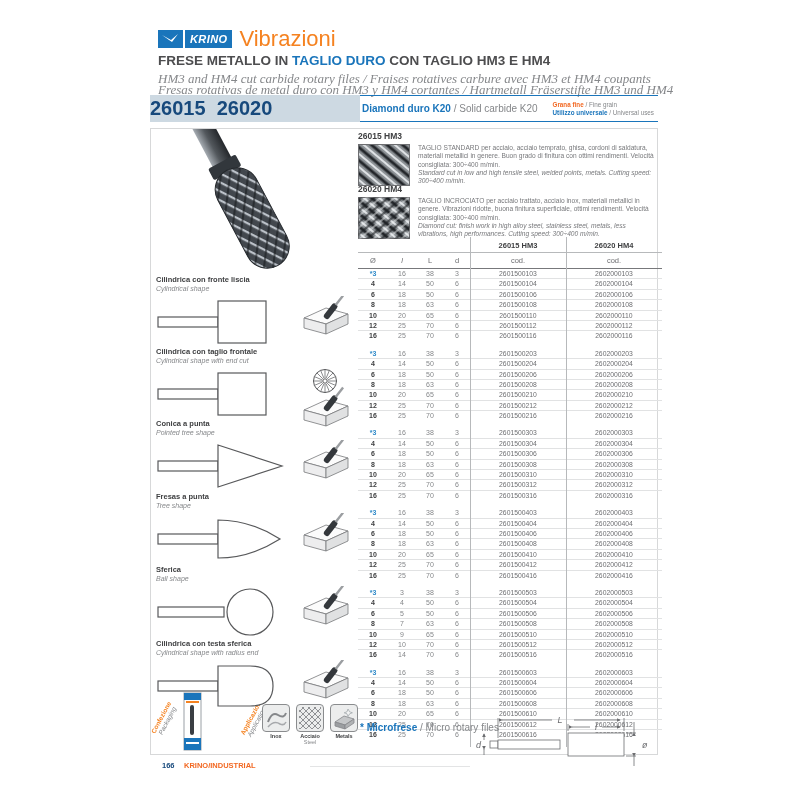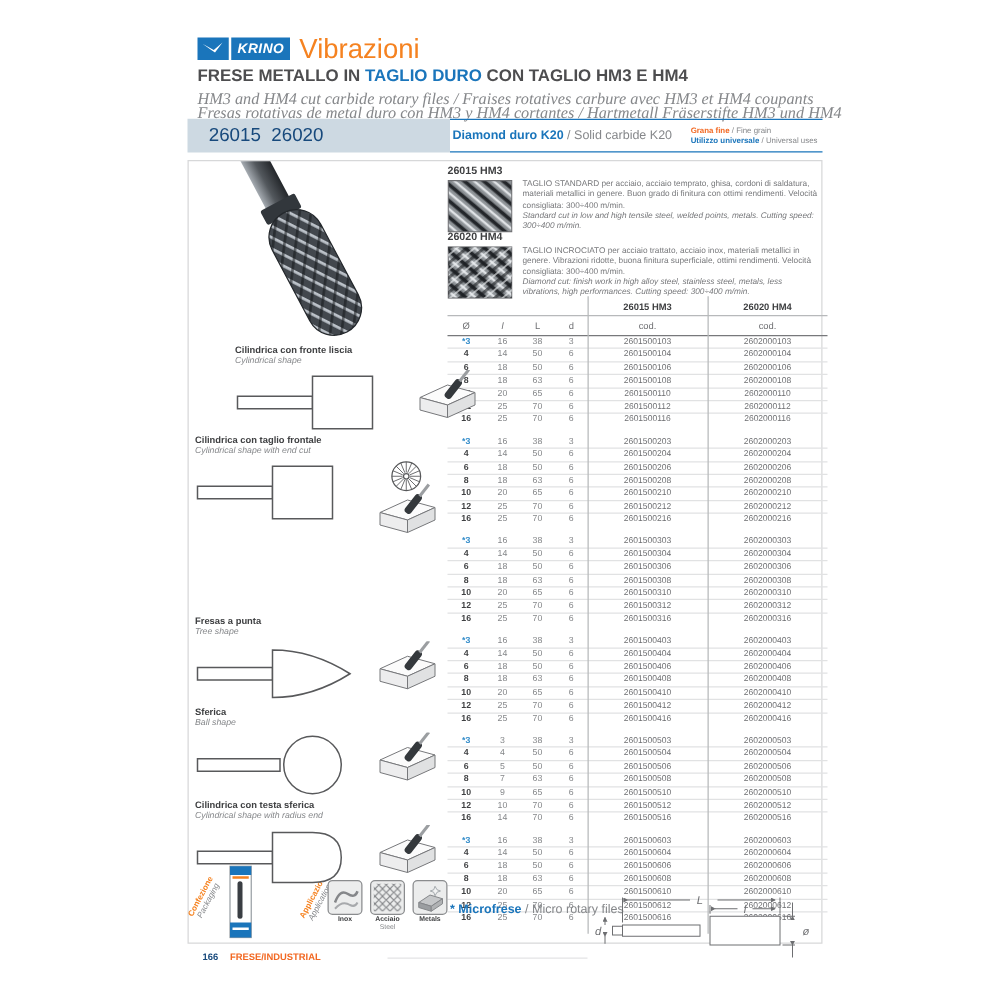--- a/index.html
+++ b/index.html
@@ -12,21 +12,21 @@
   .logo-mark{display:flex;gap:2px;align-items:stretch;}
   .logo-swoosh{width:25px;height:18px;background:#1a75bb;display:flex;align-items:center;justify-content:center;}
   .logo-name{background:#1a75bb;color:#fff;font-weight:bold;font-style:italic;font-size:11px;padding:3px 5px;letter-spacing:.4px;display:flex;align-items:center;}
   .division{color:#f58220;font-size:22px;margin-left:7px;}
   .title{left:158px;top:53px;font-size:13.5px;font-weight:bold;color:#4d4d4f;white-space:nowrap;}
   .title .hl{color:#1a75bb;}
   .sub{left:158px;font-size:13px;font-style:italic;color:#85878a;white-space:nowrap;font-family:Liberation Serif, serif;}
 
   
   .band-left{left:150px;top:95px;width:210px;height:27px;background:#cdd9e2;display:flex;align-items:center;}
-  .band-codes{color:#17497c;font-weight:normal;font-size:15px;padding-left:17px;white-space:pre;}
+  .band-codes{color:#17497c;font-weight:bold;font-size:20px;white-space:pre;}
   .band-right{left:360px;top:95px;width:298px;height:27px;border-top:1px solid #1a75bb;border-bottom:1px solid #1a75bb;display:flex;align-items:center;justify-content:space-between;box-sizing:border-box;padding:0 2px;}
   .material{font-size:10px;white-space:nowrap;}
   .material .it{color:#1a75bb;font-weight:bold;}
   .material .en{color:#85878a;}
   #badges{font-size:6.3px;line-height:8px;padding-right:2px;}
   .badge-it{font-weight:bold;}
   .badge-en{color:#85878a;}
 
   .main-box{left:150px;top:128px;width:508px;height:627px;border:1px solid #d7d8d9;box-sizing:border-box;}
 
@@ -592,21 +592,21 @@
           <path d="M4,17 L4,21 L14,24 L14,20 Z" fill="#9b9ea1" stroke="#85878a" stroke-width=".8"></path>
           <path d="M14,20 L23,14 L23,18 L14,24 Z" fill="#b0b2b4" stroke="#85878a" stroke-width=".8"></path>
           <path d="M17,4 l1.6,2.8 l2.8,1 l-2.8,1 l-1.6,2.8 l-1,-2.8 l-2.8,-1 l2.8,-1 Z" fill="#f2f3f3" stroke="#9aa0a5" stroke-width=".7"></path>
         </svg></div>
       <div class="app-label" style="left: 327px; top: 733px;">
         <div>Metals</div>
       </div>
     </div>
 
   <div class="abs pagenum">166</div>
-  <div class="abs footbrand">FRESE/INDUSTRIAL</div>
+  <div class="abs footbrand">KRINO/INDUSTRIAL</div>
   <div class="abs footline"></div>
 
 <div class="desc-block" style="top: 131px;">
       <div class="desc-code">26015 HM3</div>
       <div class="desc-row">
         <div class="thumb"><svg width="52" height="42" viewBox="0 0 52 42">
             <defs>
               <pattern id="tex0a" width="10" height="10" patternUnits="userSpaceOnUse" patternTransform="rotate(40)">
                 <rect width="10" height="10" fill="#8d9296"></rect>
                 <line x1="0" y1="2" x2="10" y2="2" stroke="#23262a" stroke-width="3"></line>
@@ -638,21 +638,21 @@
             </defs>
             <rect x="0.5" y="0.5" width="51" height="41" fill="url(#tex1a)" stroke="#6d6e71"></rect>
             <rect x="0.5" y="0.5" width="51" height="41" fill="url(#tex1b)" opacity=".6"></rect>
           </svg></div>
         <div class="desc-text">
           <div>TAGLIO INCROCIATO per acciaio trattato, acciaio inox, materiali metallici in genere. Vibrazioni ridotte, buona finitura superficiale, ottimi rendimenti. Velocità consigliata: 300÷400 m/min.</div>
           <div class="desc-en">Diamond cut: finish work in high alloy steel, stainless steel, metals, less vibrations, high performances. Cutting speed: 300÷400 m/min.</div>
         </div>
       </div>
     </div>
-    <div class="shape-section" style="top: 276px; margin-left: 32px;">
+    <div class="shape-section" style="top: 276px;">
       <div class="shape-title">Cilindrica con fronte liscia</div>
       <div class="shape-sub">Cylindrical shape</div>
       <div class="shape-art">
         <div><svg width="132" height="52" viewBox="0 0 132 52">
             <rect x="2" y="21" width="60" height="10" fill="#fff" stroke="#58595b" stroke-width="1.2"></rect>
             <rect x="62" y="5" width="48" height="42" fill="#fff" stroke="#58595b" stroke-width="1.2"></rect>
           </svg></div>
         <div><svg width="55" height="50" viewBox="0 0 55 50">
             <g transform="translate(2,8)">
               <path d="M4,14 L26,4 L48,10 L26,20 Z" fill="#fbfbfb" stroke="#77787b" stroke-width=".8"></path>
@@ -700,76 +700,97 @@
               <path d="M4,14 L4,24 L26,30 L26,20 Z" fill="#ededee" stroke="#77787b" stroke-width=".8"></path>
               <path d="M26,20 L48,10 L48,20 L26,30 Z" fill="#e0e1e2" stroke="#77787b" stroke-width=".8"></path>
               <g transform="rotate(38 30 8)">
                 <rect x="27" y="-2" width="6" height="18" rx="2.5" fill="#34383c"></rect>
                 <rect x="29" y="-13" width="2.4" height="12" fill="#9b9ea1"></rect>
               </g>
             </g>
           </svg></div>
       </div>
     </div>
-    <div class="shape-section" style="top: 493px;">
-      <div class="shape-title">Fresas a punta</div>
-      <div class="shape-sub">Tree shape</div>
+    <div class="shape-section" style="top: 420px;">
+      <div class="shape-title">Conica a punta</div>
+      <div class="shape-sub">Pointed tree shape</div>
       <div class="shape-art">
         <div><svg width="132" height="52" viewBox="0 0 132 52">
             <rect x="2" y="21" width="60" height="10" fill="#fff" stroke="#58595b" stroke-width="1.2"></rect>
-            <path d="M62,7 Q94,7 124,26 Q94,45 62,45 Z" fill="#fff" stroke="#58595b" stroke-width="1.2"></path>
+            <polygon points="62,5 62,47 126,26" fill="#fff" stroke="#58595b" stroke-width="1.2"></polygon>
           </svg></div>
         <div><svg width="55" height="50" viewBox="0 0 55 50">
             <g transform="translate(2,8)">
               <path d="M4,14 L26,4 L48,10 L26,20 Z" fill="#fbfbfb" stroke="#77787b" stroke-width=".8"></path>
               <path d="M4,14 L4,24 L26,30 L26,20 Z" fill="#ededee" stroke="#77787b" stroke-width=".8"></path>
               <path d="M26,20 L48,10 L48,20 L26,30 Z" fill="#e0e1e2" stroke="#77787b" stroke-width=".8"></path>
               <g transform="rotate(38 30 8)">
                 <rect x="27" y="-2" width="6" height="18" rx="2.5" fill="#34383c"></rect>
                 <rect x="29" y="-13" width="2.4" height="12" fill="#9b9ea1"></rect>
               </g>
             </g>
           </svg></div>
       </div>
     </div>
-    <div class="shape-section" style="top: 566px;">
-      <div class="shape-title">Sferica</div>
-      <div class="shape-sub">Ball shape</div>
+    <div class="shape-section" style="top: 493px;">
+      <div class="shape-title">Fresas a punta</div>
+      <div class="shape-sub">Tree shape</div>
       <div class="shape-art">
         <div><svg width="132" height="52" viewBox="0 0 132 52">
-            <rect x="2" y="21" width="66" height="10" fill="#fff" stroke="#58595b" stroke-width="1.2"></rect>
-            <circle cx="94" cy="26" r="23" fill="#fff" stroke="#58595b" stroke-width="1.2"></circle>
+            <rect x="2" y="21" width="60" height="10" fill="#fff" stroke="#58595b" stroke-width="1.2"></rect>
+            <path d="M62,7 Q94,7 124,26 Q94,45 62,45 Z" fill="#fff" stroke="#58595b" stroke-width="1.2"></path>
           </svg></div>
         <div><svg width="55" height="50" viewBox="0 0 55 50">
             <g transform="translate(2,8)">
               <path d="M4,14 L26,4 L48,10 L26,20 Z" fill="#fbfbfb" stroke="#77787b" stroke-width=".8"></path>
               <path d="M4,14 L4,24 L26,30 L26,20 Z" fill="#ededee" stroke="#77787b" stroke-width=".8"></path>
               <path d="M26,20 L48,10 L48,20 L26,30 Z" fill="#e0e1e2" stroke="#77787b" stroke-width=".8"></path>
               <g transform="rotate(38 30 8)">
                 <rect x="27" y="-2" width="6" height="18" rx="2.5" fill="#34383c"></rect>
                 <rect x="29" y="-13" width="2.4" height="12" fill="#9b9ea1"></rect>
               </g>
             </g>
           </svg></div>
       </div>
     </div>
-    <div class="shape-section" style="top: 640px;">
-      <div class="shape-title">Cilindrica con testa sferica</div>
-      <div class="shape-sub">Cylindrical shape with radius end</div>
+    <div class="shape-section" style="top: 566px;">
+      <div class="shape-title">Sferica</div>
+      <div class="shape-sub">Ball shape</div>
       <div class="shape-art">
         <div><svg width="132" height="52" viewBox="0 0 132 52">
-            <rect x="2" y="21" width="60" height="10" fill="#fff" stroke="#58595b" stroke-width="1.2"></rect>
-            <path d="M62,6 H94 Q117,6 117,26 Q117,46 94,46 H62 Z" fill="#fff" stroke="#58595b" stroke-width="1.2"></path>
+            <rect x="2" y="21" width="66" height="10" fill="#fff" stroke="#58595b" stroke-width="1.2"></rect>
+            <circle cx="94" cy="26" r="23" fill="#fff" stroke="#58595b" stroke-width="1.2"></circle>
           </svg></div>
         <div><svg width="55" height="50" viewBox="0 0 55 50">
             <g transform="translate(2,8)">
               <path d="M4,14 L26,4 L48,10 L26,20 Z" fill="#fbfbfb" stroke="#77787b" stroke-width=".8"></path>
               <path d="M4,14 L4,24 L26,30 L26,20 Z" fill="#ededee" stroke="#77787b" stroke-width=".8"></path>
               <path d="M26,20 L48,10 L48,20 L26,30 Z" fill="#e0e1e2" stroke="#77787b" stroke-width=".8"></path>
               <g transform="rotate(38 30 8)">
                 <rect x="27" y="-2" width="6" height="18" rx="2.5" fill="#34383c"></rect>
                 <rect x="29" y="-13" width="2.4" height="12" fill="#9b9ea1"></rect>
               </g>
             </g>
           </svg></div>
       </div>
     </div>
+    <div class="shape-section" style="top: 640px;">
+      <div class="shape-title">Cilindrica con testa sferica</div>
+      <div class="shape-sub">Cylindrical shape with radius end</div>
+      <div class="shape-art">
+        <div><svg width="132" height="52" viewBox="0 0 132 52">
+            <rect x="2" y="21" width="60" height="10" fill="#fff" stroke="#58595b" stroke-width="1.2"></rect>
+            <path d="M62,6 H94 Q117,6 117,26 Q117,46 94,46 H62 Z" fill="#fff" stroke="#58595b" stroke-width="1.2"></path>
+          </svg></div>
+        <div><svg width="55" height="50" viewBox="0 0 55 50">
+            <g transform="translate(2,8)">
+              <path d="M4,14 L26,4 L48,10 L26,20 Z" fill="#fbfbfb" stroke="#77787b" stroke-width=".8"></path>
+              <path d="M4,14 L4,24 L26,30 L26,20 Z" fill="#ededee" stroke="#77787b" stroke-width=".8"></path>
+              <path d="M26,20 L48,10 L48,20 L26,30 Z" fill="#e0e1e2" stroke="#77787b" stroke-width=".8"></path>
+              <g transform="rotate(38 30 8)">
+                <rect x="27" y="-2" width="6" height="18" rx="2.5" fill="#34383c"></rect>
+                <rect x="29" y="-13" width="2.4" height="12" fill="#9b9ea1"></rect>
+              </g>
+            </g>
+          </svg></div>
+      </div>
+    </div>
   </div>
 
 </body></html>

